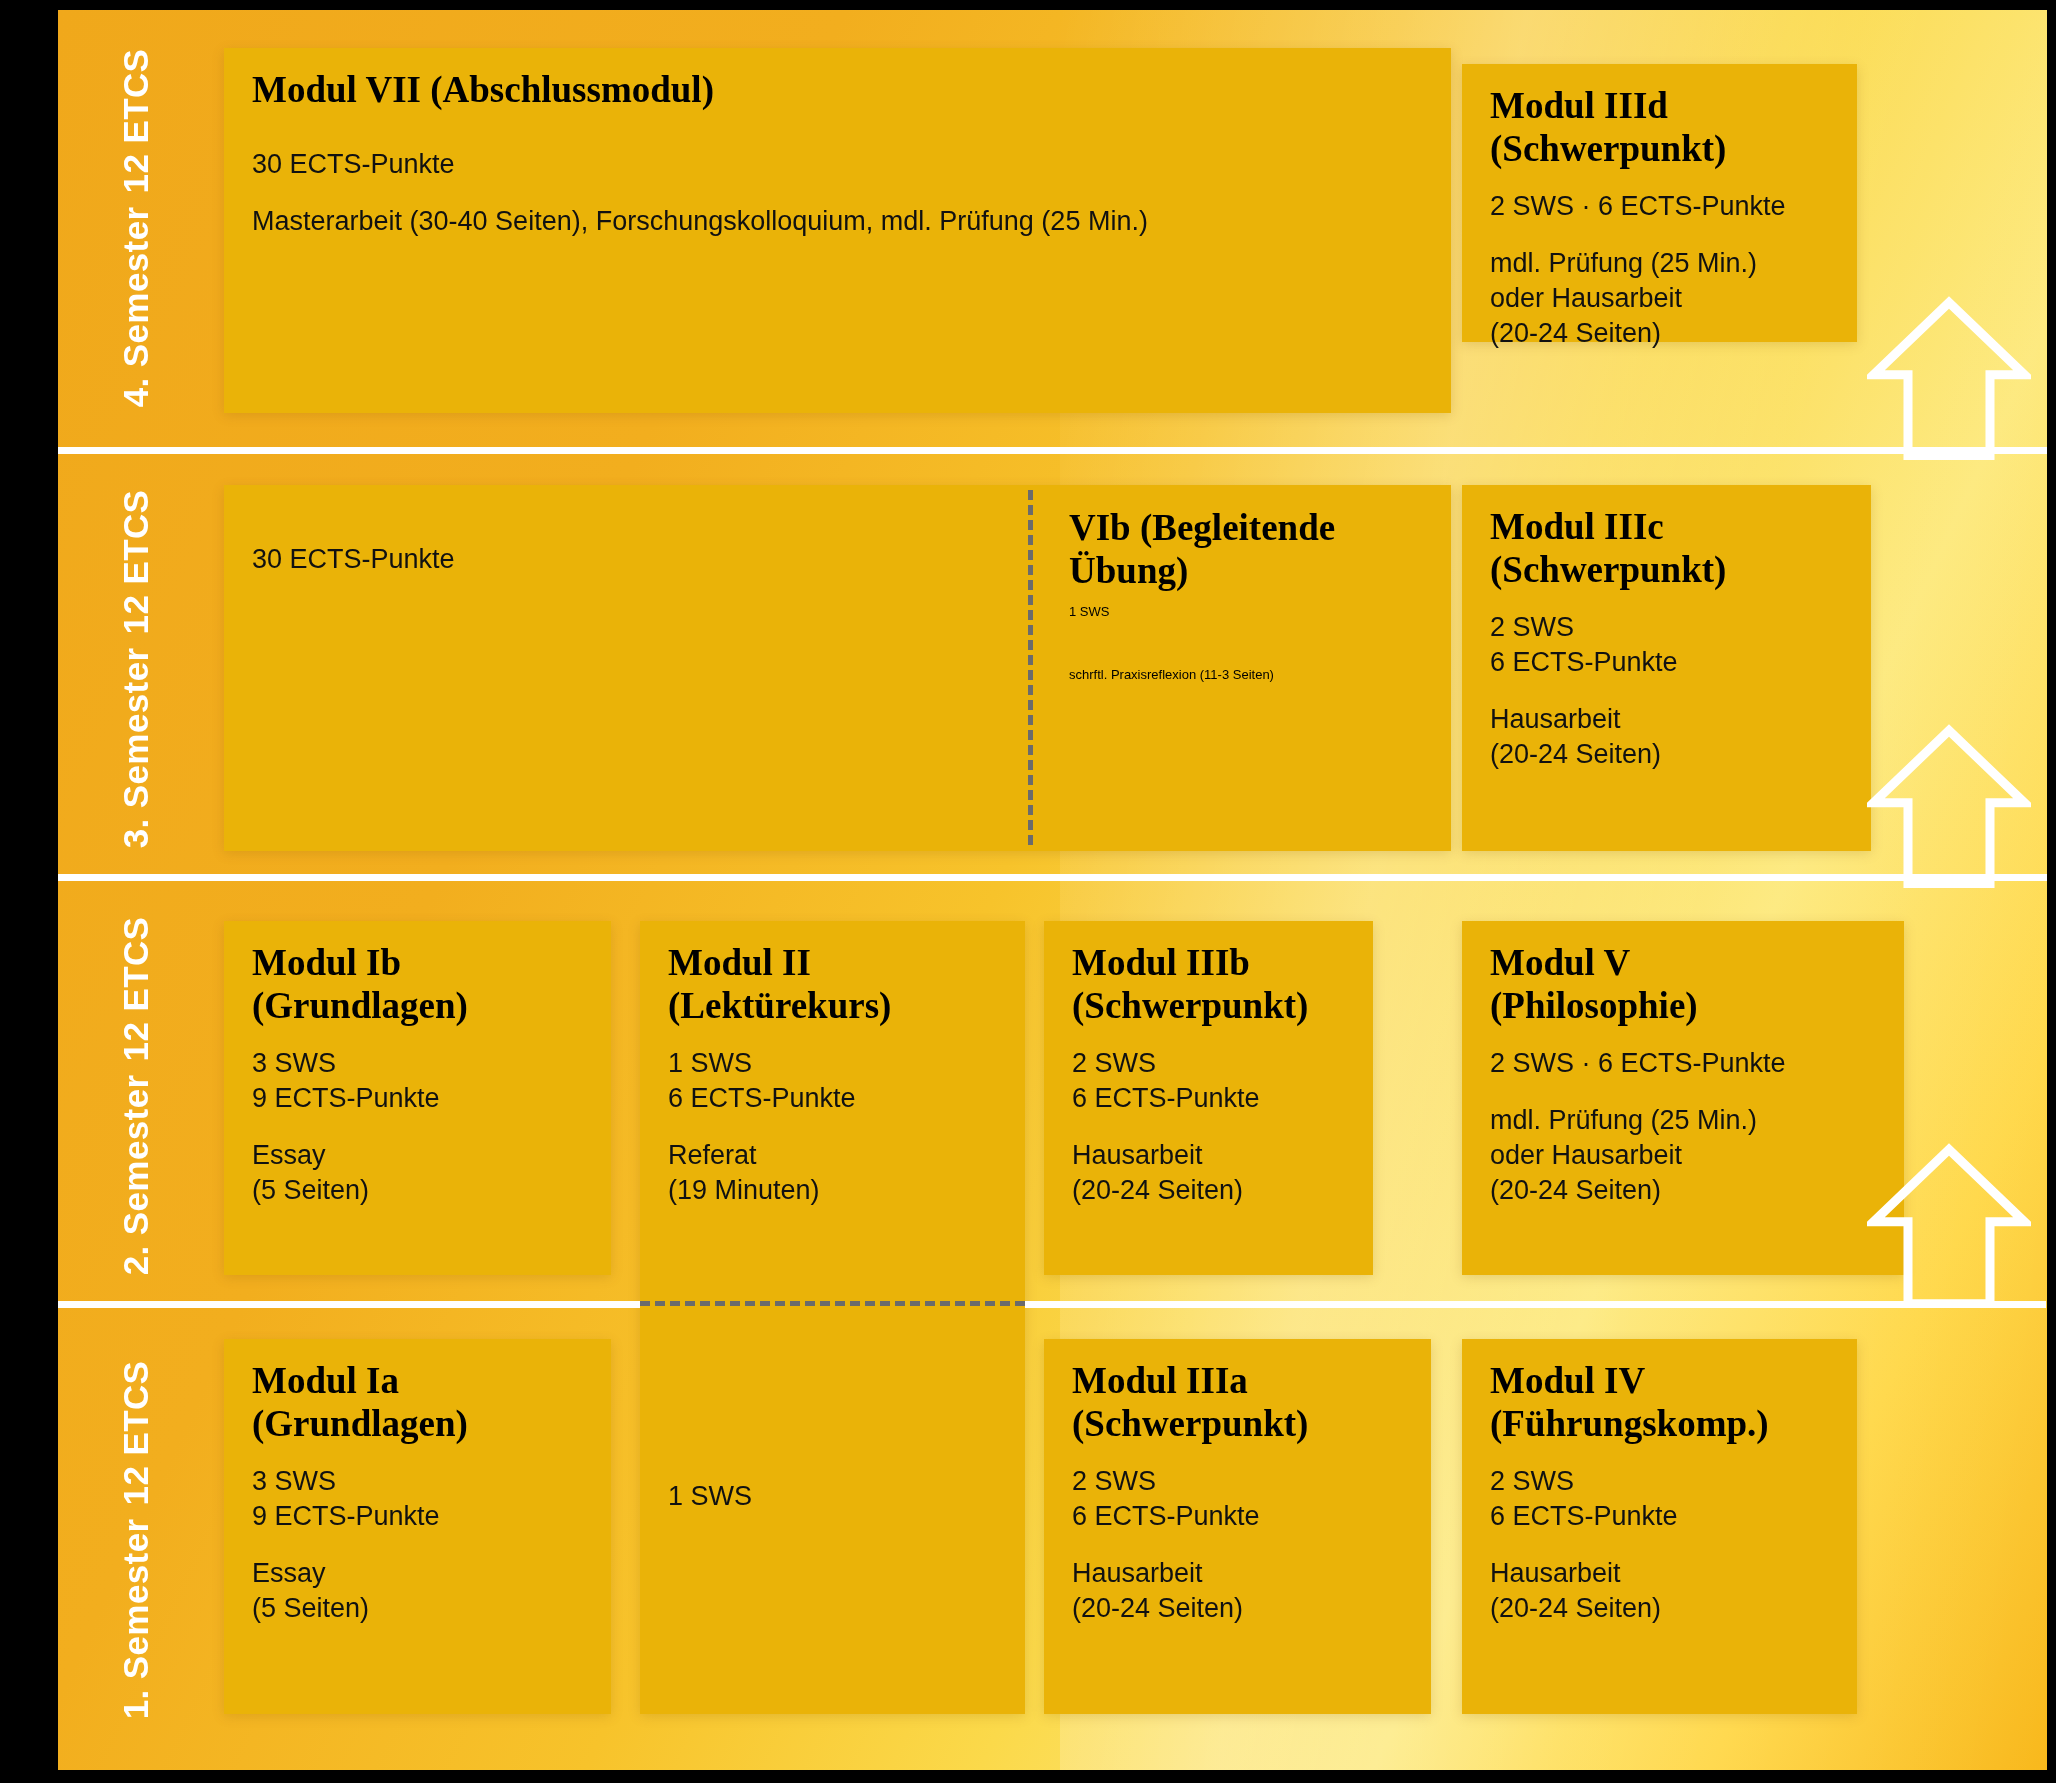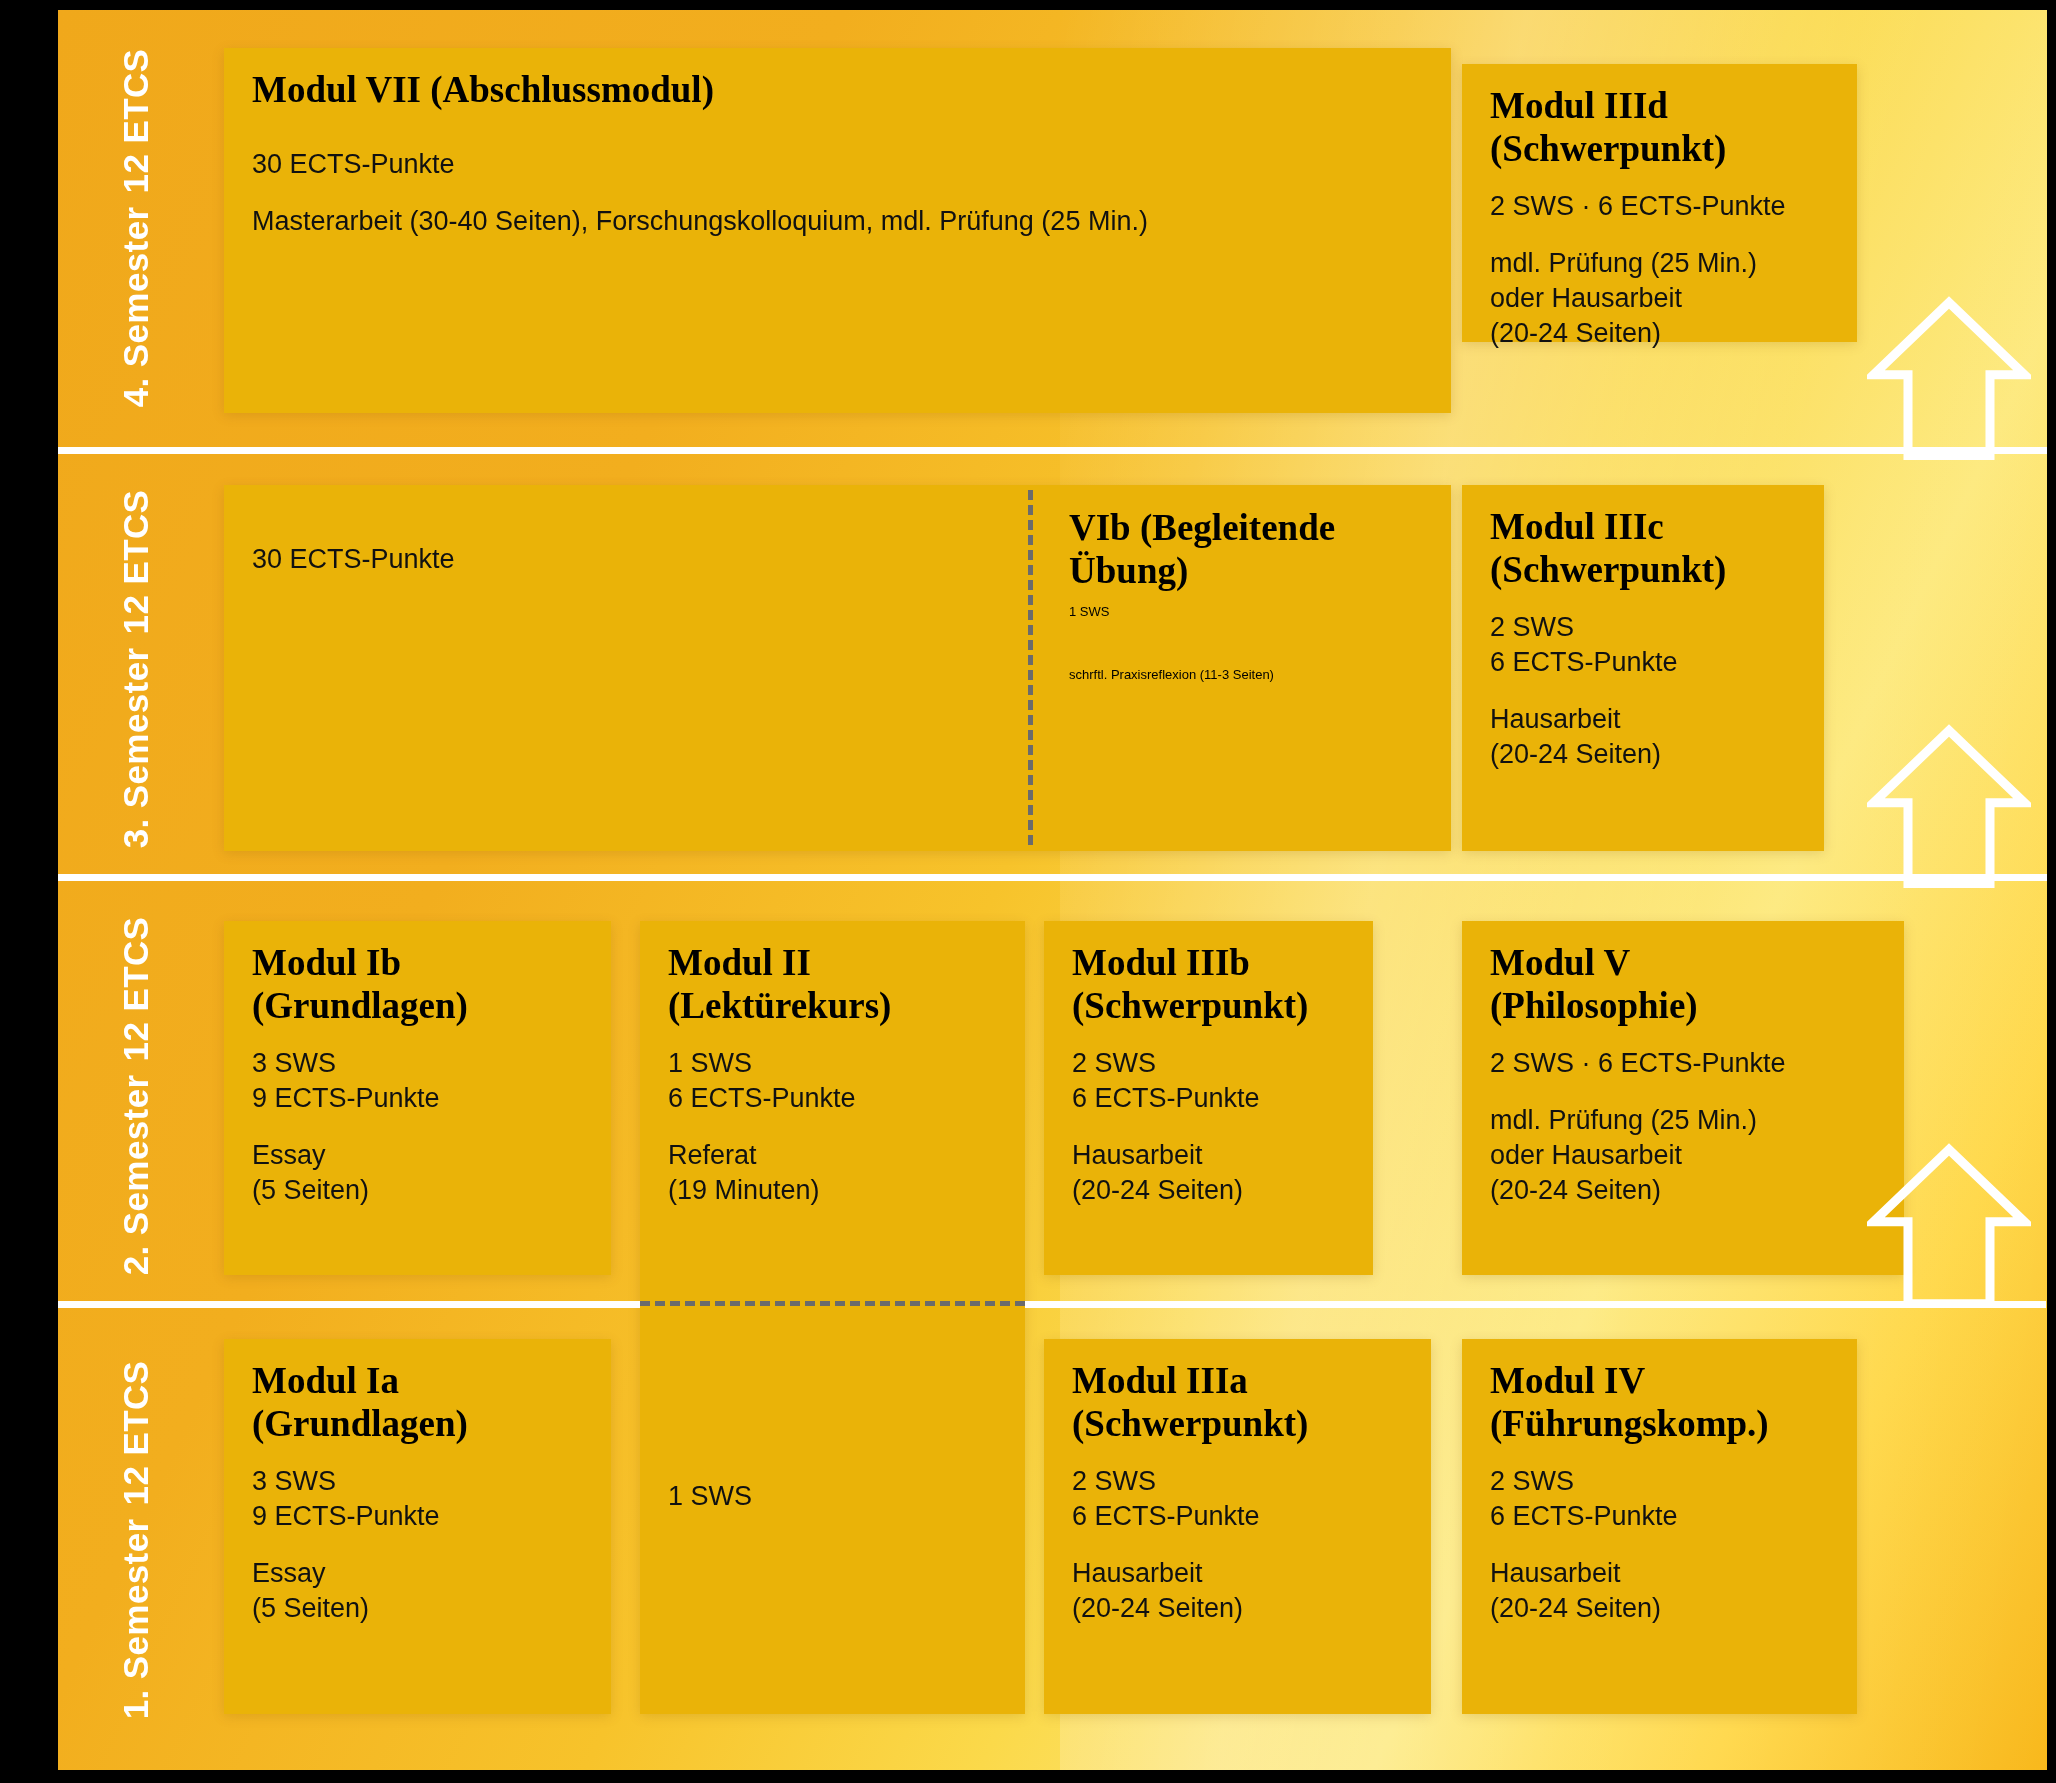--- a/index.html
+++ b/index.html
@@ -178,21 +178,21 @@
   <div class="vdash" style="left:1028px; top:490px; height:355px;"></div>
 
   <div style="position:absolute; left:1069px; top:507px; width:362px;">
     <div class="title" style="font-family:'Liberation Serif',serif; font-weight:bold; font-size:37px; line-height:1.16; white-space:pre-line;">VIb (Begleitende
 Übung)</div>
     <div class="blk" style="margin-top:11.5px;">1 SWS</div>
     <div class="blk" style="margin-top:48px;">schrftl. Praxisreflexion
 (11-3 Seiten)</div>
   </div>
 
-  <div class="card" style="left:1462px; top:485px; width:362px; height:366px;">
+  <div class="card" style="left:1462px; top:485px; width:409px; height:366px;">
     <div class="title">Modul IIIc
 (Schwerpunkt)</div>
     <div class="blk" style="margin-top:18px;">2 SWS
 6 ECTS-Punkte</div>
     <div class="blk">Hausarbeit
 (20-24 Seiten)</div>
   </div>
 
   <div class="sep" style="left:58px; top:874px; width:1989px;"></div>
 

